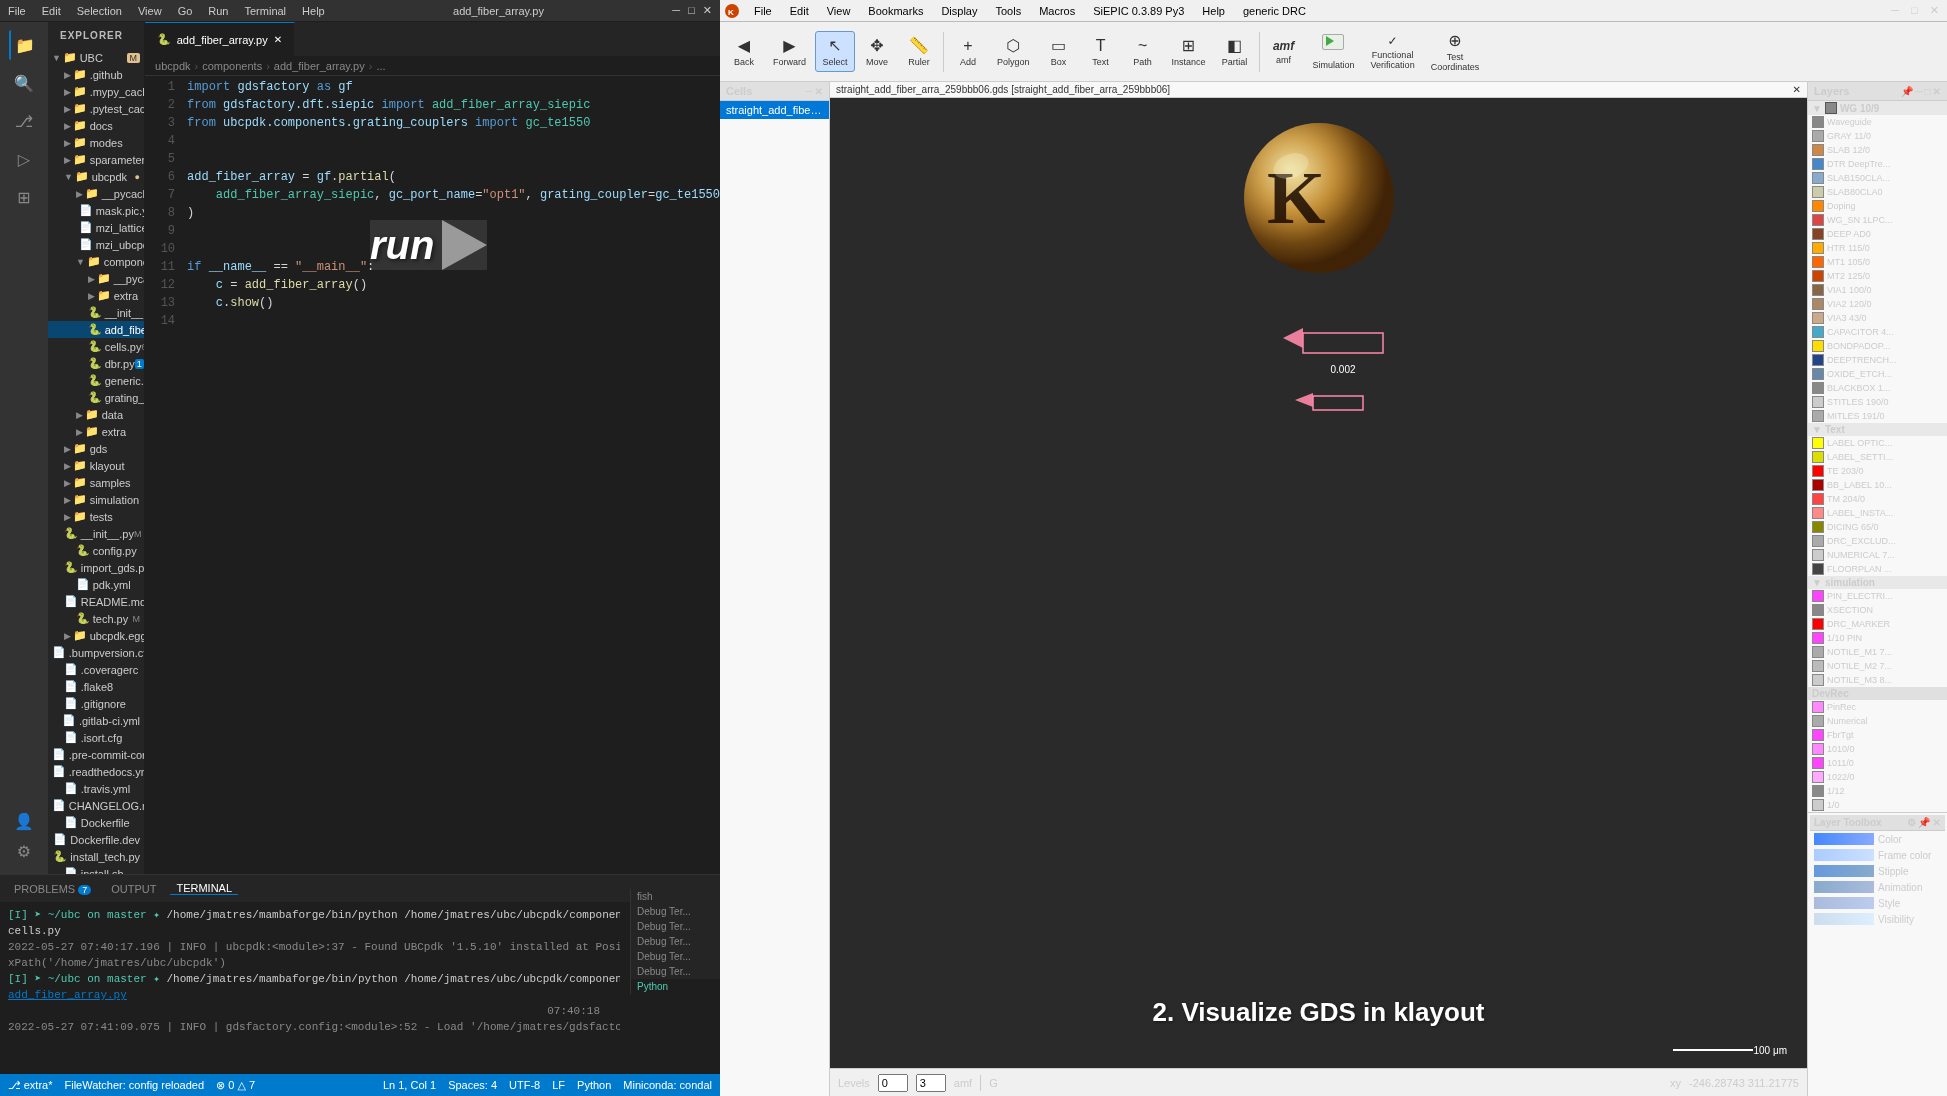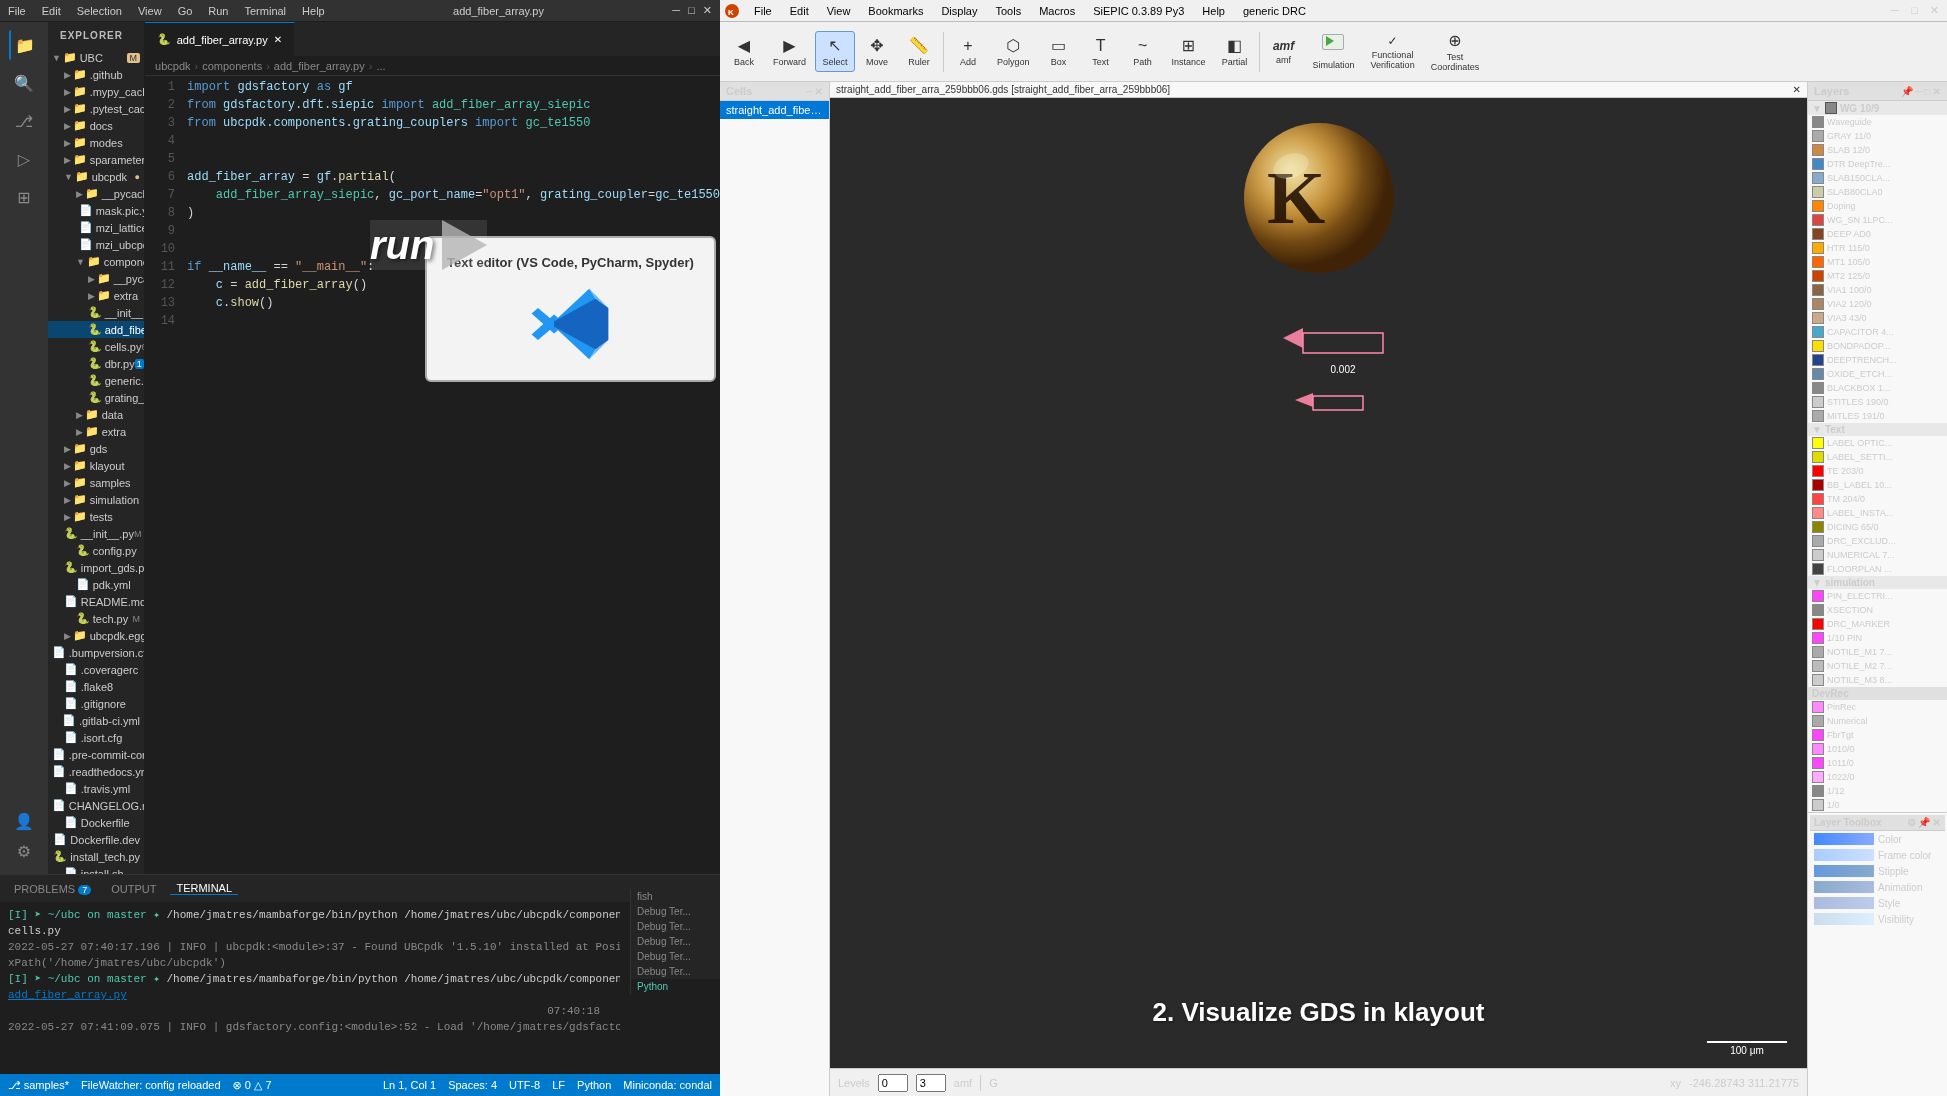--- a/index.html
+++ b/index.html
@@ -275,36 +275,20 @@
             <div class="code-line">
                 <span class="line-num">13</span>
                 <span class="line-content">    <span style="color:#9cdcfe;">c</span><span style="color:#d4d4d4;">.</span><span class="fn">show</span><span style="color:#d4d4d4;">()</span></span>
               </div>
             <div class="code-line">
                 <span class="line-num">14</span>
                 <span class="line-content"></span>
               </div>
           </div>
 
-          <div class="vscode-overlay">
-            <div style="background: rgba(255,255,255,0.95); border: 2px solid #aaa; border-radius: 6px; padding: 16px 20px; text-align:center; min-width:200px;">
-              <div style="font-size:13px; font-weight:bold; color:#333; margin-bottom:12px; line-height:1.4;">Text editor (VS Code,
-PyCharm, Spyder)</div>
-
-              <div style="width:80px; height:80px; margin:0 auto; position:relative;">
-                <svg width="80" height="80" viewBox="0 0 100 100">
-                  <path d="M74 6 L30 47 L10 30 L2 37 L30 62 L82 18 Z" fill="#2196f3"></path>
-                  <path d="M74 94 L30 53 L10 70 L2 63 L30 38 L82 82 Z" fill="#2196f3"></path>
-                  <path d="M82 18 L98 30 L98 70 L82 82 L30 53 L30 47 Z" fill="#1565c0"></path>
-                  <path d="M74 6 L98 30 L82 18 Z" fill="#64b5f6"></path>
-                  <path d="M74 94 L98 70 L82 82 Z" fill="#64b5f6"></path>
-                </svg>
-              </div>
-            </div>
-          </div>
 
         </div>
       </div>
     </div>
 
     <div class="terminal-panel">
       <div class="terminal-tabs">
         <span class="terminal-tab">PROBLEMS <span class="terminal-badge">7</span></span>
         <span class="terminal-tab">OUTPUT</span>
         <span class="terminal-tab active">TERMINAL</span>
@@ -332,21 +316,21 @@
           <span class="term-prompt">[I] ➤ ~/ubc on </span><span style="color:#4ec9b0;">master</span><span class="term-prompt"> ✦</span><span style="color:#ccc;"> /home/jmatres/mambaforge/bin/python /home/jmatres/ubc/ubcpdk/components/</span>
         </div>
         <div class="term-line"><span style="color:#007acc; text-decoration:underline; cursor:pointer;">add_fiber_array.py</span></div>
         <div class="term-line" style="color:#888; text-align:right; padding-right:20px;">07:40:18</div>
         <div class="term-line"><span style="color:#888;">2022-05-27 07:41:09.075 | INFO    | gdsfactory.config:&lt;module&gt;:52 - Load '/home/jmatres/gdsfacto</span></div>
 
       </div>
     </div>
 
     <div class="status-bar">
-      <span style="cursor:pointer;">⎇ samples*</span>
+      <span style="cursor:pointer;">⎇ extra*</span>
       <span>FileWatcher: config reloaded</span>
       <span style="cursor:pointer;">⊗ 0 △ 7</span>
       <div class="status-bar-right">
         <span>Ln 1, Col 1</span>
         <span>Spaces: 4</span>
         <span>UTF-8</span>
         <span>LF</span>
         <span style="cursor:pointer;">Python</span>
         <span>Miniconda: condal</span>
       </div>
@@ -517,21 +501,21 @@
           </div>
 
           <div style="position:absolute; top:290px; left:50%; transform:translateX(-30%);">
             <svg width="80" height="50" viewBox="0 0 80 50">
               <polygon points="0,12 18,5 18,19" fill="#ff88aa" opacity="0.9"></polygon>
               <rect x="18" y="8" width="50" height="14" fill="none" stroke="#ff88aa" stroke-width="1.5"></rect>
             </svg>
           </div>
 
           <div style="position:absolute; bottom:12px; right:20px;">
-            <div style="display:flex; flex-direction:column; align-items:center;">
+            <div style="display:flex; flex-direction:row; align-items:center;">
               <div style="width:80px; height:2px; background:#fff; border-left:2px solid #fff; border-right:2px solid #fff;"></div>
               <span style="color:#fff; font-size:10px; margin-top:2px;">100 μm</span>
             </div>
           </div>
 
           <div style="position:absolute; bottom:40px; left:50%; transform:translateX(-50%);">
             <span class="step-label-right">2. Visualize GDS in klayout</span>
           </div>
         </div>
 

